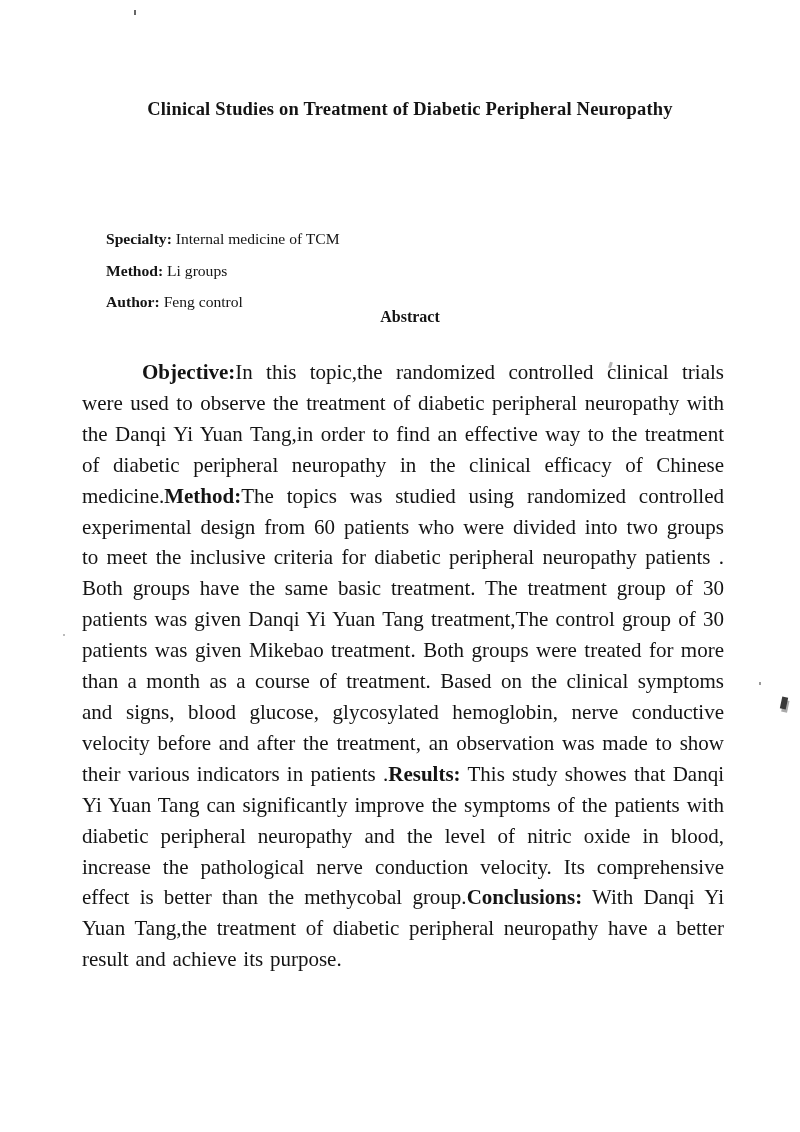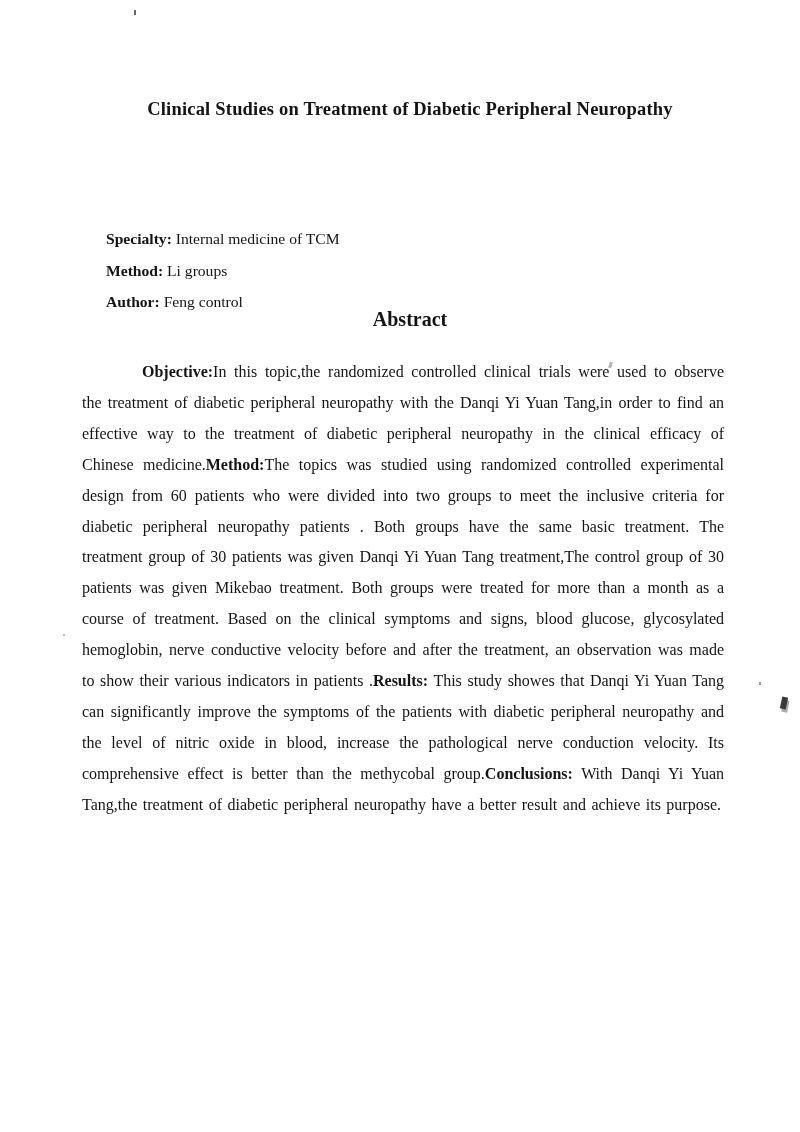--- a/index.html
+++ b/index.html
@@ -36,28 +36,28 @@
     margin-top: 32px;
   }
   .meta-label { font-weight: bold; }
   .abstract-heading {
     position: absolute;
     top: 308px;
     left: 20px;
     width: 780px;
     text-align: center;
     font-weight: bold;
-    font-size: 20px;
+    font-size: 16px;
   }
   .abstract-paragraph {
     position: absolute;
     top: 357px;
     left: 82px;
     width: 642px;
-    font-size: 16px;
+    font-size: 21px;
     line-height: 30.9px;
     text-align: justify;
     text-indent: 60px;
     word-spacing: 1.5px;
   }
   .keywords-paragraph {
     position: absolute;
     top: 858px;
     left: 82px;
     width: 642px;

